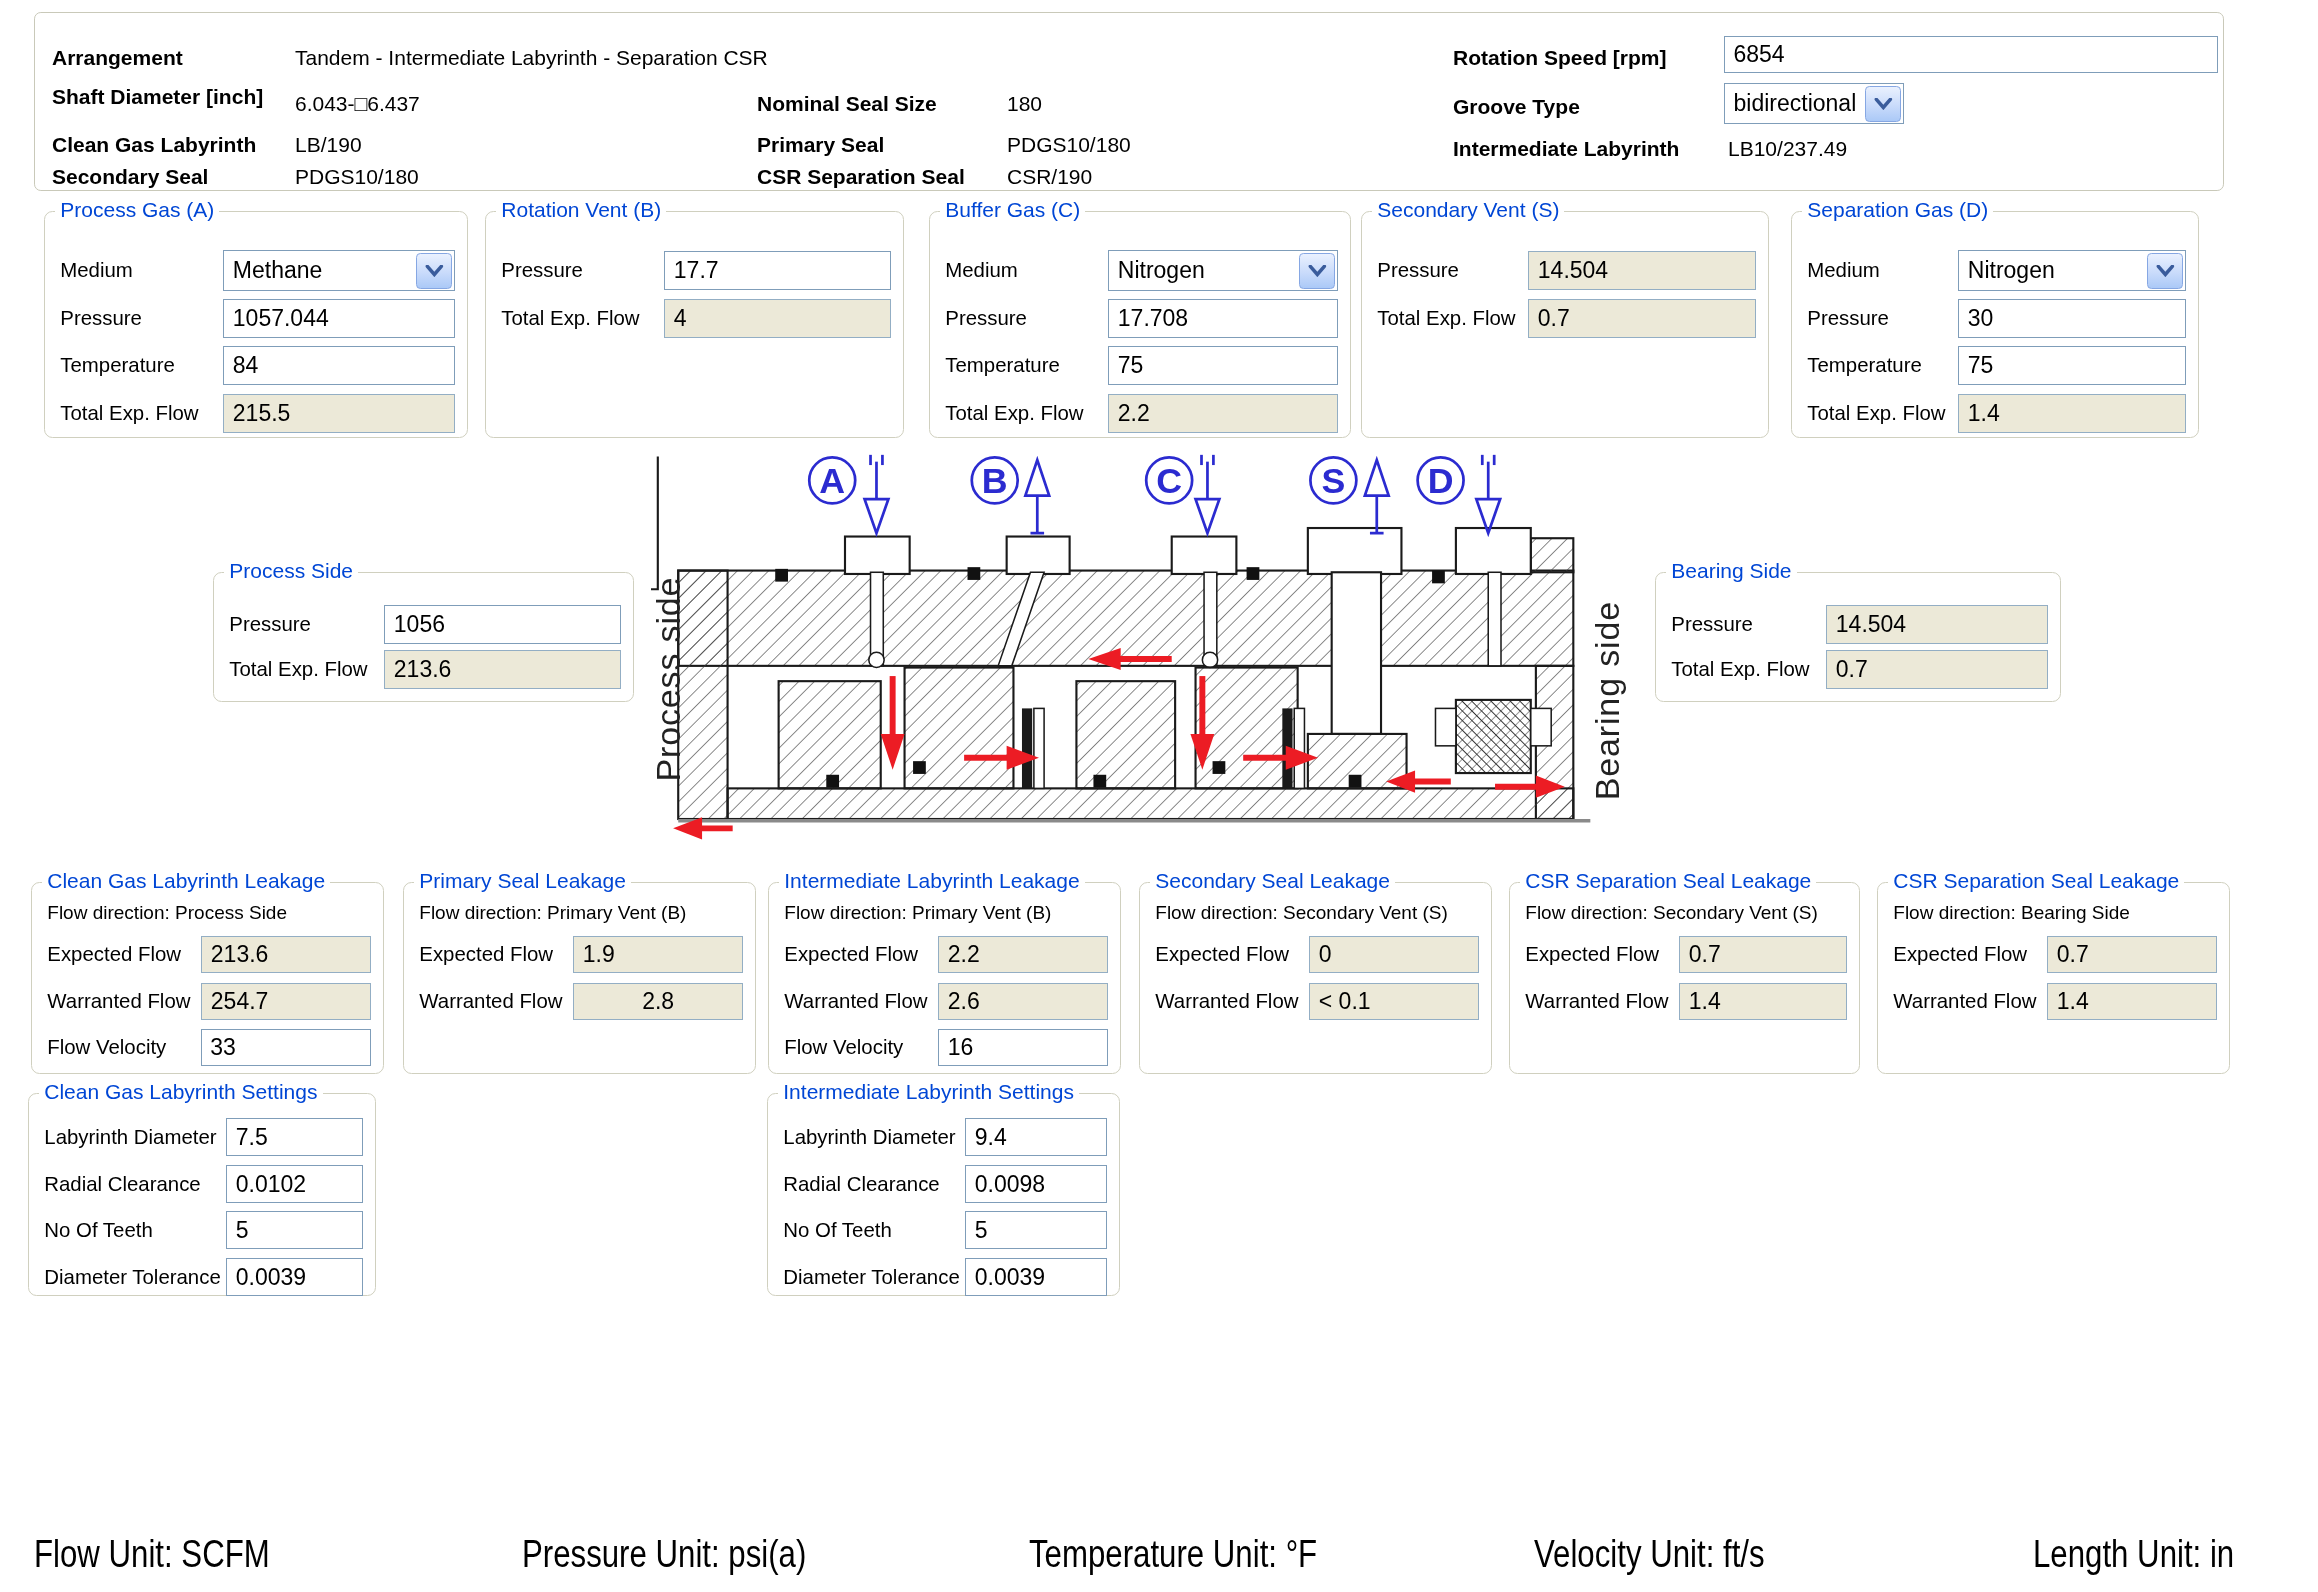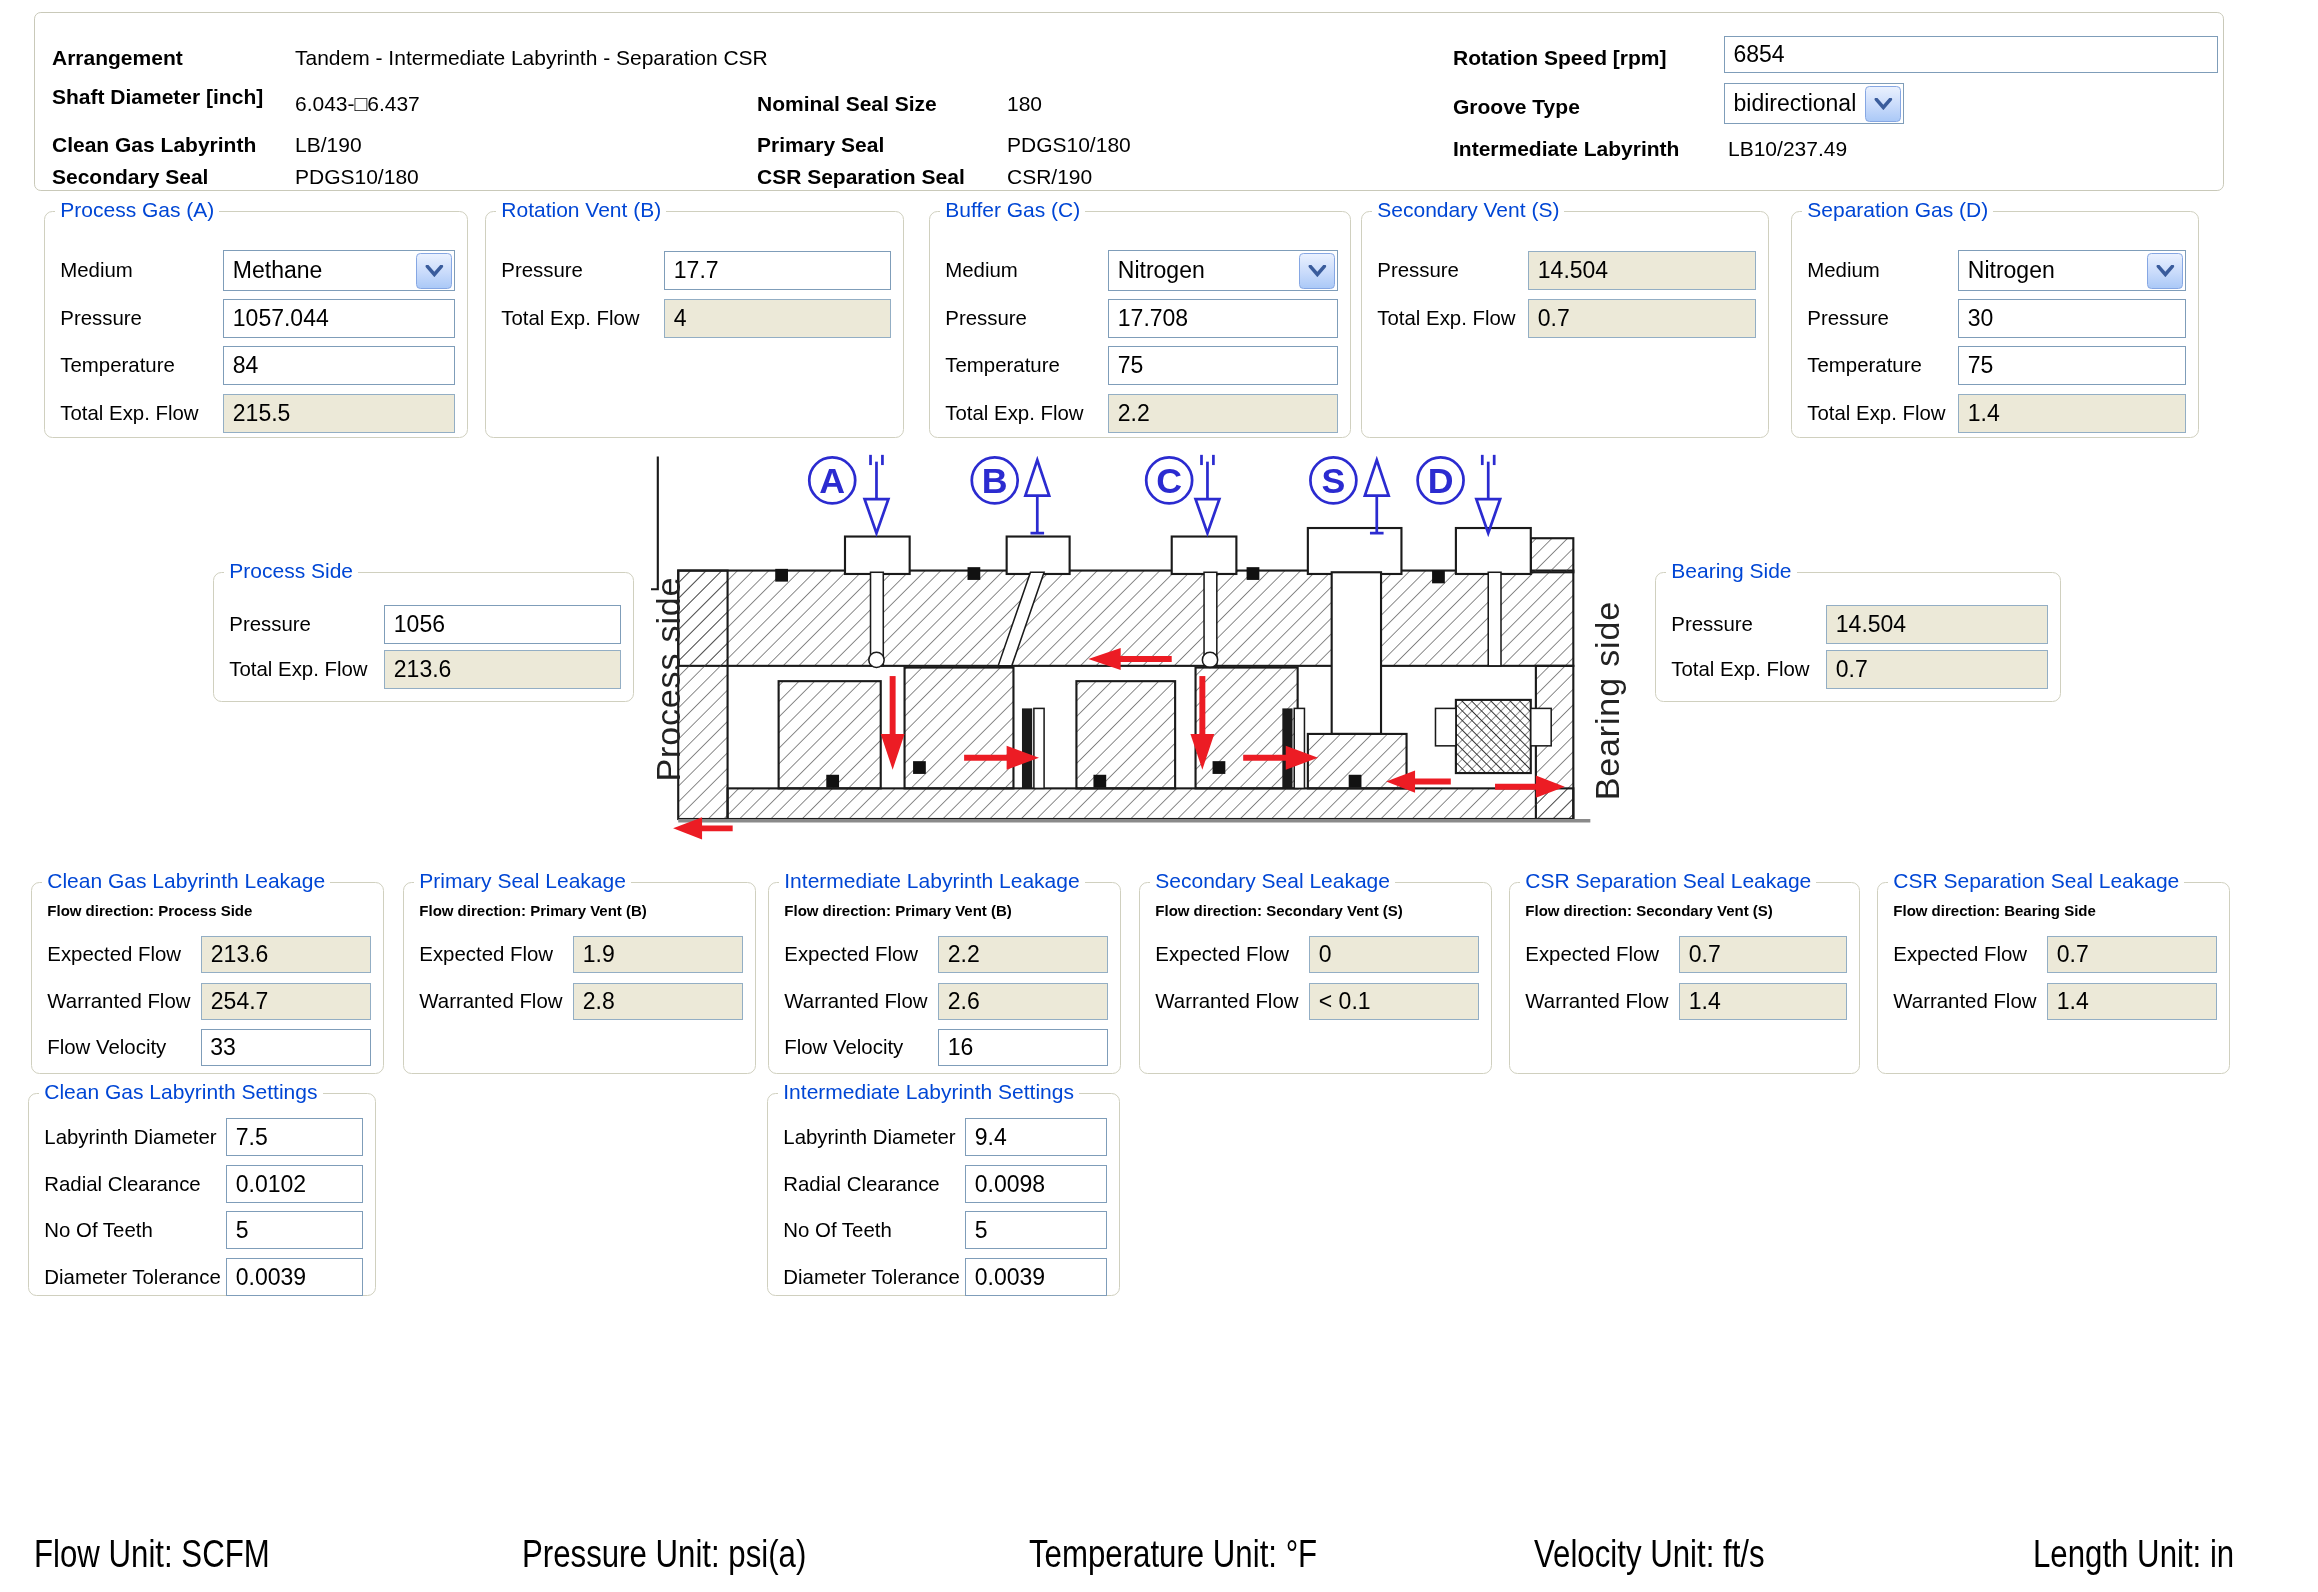--- a/index.html
+++ b/index.html
@@ -27,21 +27,21 @@
        font-family:"Liberation Sans",sans-serif;font-size:23px;padding:0 8.5px;color:#000;min-width:0;}
   .tin.ro{background:#ECE9D8;border-color:#93AEC4;}
 
   .combo{flex:1;position:relative;height:41px;box-sizing:border-box;border:1.7px solid #7F9DB9;
          background:#fff;display:flex;align-items:center;min-width:0;}
   .cval{font-size:23px;padding-left:8.5px;flex:1;white-space:nowrap;overflow:hidden;}
   .cbtn{flex:none;width:34px;height:34px;margin:1.7px;border:0.9px solid #86A7E3;border-radius:4.3px;
         background:linear-gradient(180deg,#EAF1FE 0%,#C9DBFB 55%,#ABC9F7 100%);
         display:flex;align-items:center;justify-content:center;}
 
-  .dirtext{position:absolute;left:15.3px;font-size:15px;white-space:nowrap;font-weight:bold;}
+  .dirtext{position:absolute;left:15.3px;font-size:19px;white-space:nowrap;}
 
   .unit{position:absolute;font-size:39px;white-space:nowrap;transform:scaleX(0.8);
         transform-origin:left center;color:#000;}
 
   svg text{font-family:"Liberation Sans",sans-serif;}
   .ln{stroke:#1a1a1a;stroke-width:2.5;}
   .lnthin{stroke:#1a1a1a;stroke-width:1.8;}
   .pb{stroke:#2B2BD0;stroke-width:3.2;fill:none;}
   .redln{stroke:#EC1C24;stroke-width:7;}
   .redhd{fill:#EC1C24;stroke:none;}
@@ -349,21 +349,21 @@
 
   <div class="gb" style="left:403px;top:882px;width:351px;height:190px">
     <span class="gb-title">Primary Seal Leakage</span>
     <span class="dirtext" style="top:18.7px">Flow direction: Primary Vent (B)</span>
     <div class="frow" style="top:53px;height:37px">
       <span class="flabel w181">Expected Flow</span>
       <input class="tin ro" readonly="" style="height: 37px;" value="1.9">
     </div>
     <div class="frow" style="top:100px;height:37px">
       <span class="flabel w181">Warranted Flow</span>
-      <input class="tin ro" readonly="" style="height: 37px;" value="2.8">
+      <input class="tin ro" readonly="" style="height: 37px; text-align: center;" value="2.8">
     </div>
   </div>
 
   <div class="gb" style="left:768px;top:882px;width:351px;height:190px">
     <span class="gb-title">Intermediate Labyrinth Leakage</span>
     <span class="dirtext" style="top:18.7px">Flow direction: Primary Vent (B)</span>
     <div class="frow" style="top:53px;height:37px">
       <span class="flabel w181">Expected Flow</span>
       <input class="tin ro" readonly="" style="height: 37px;" value="2.2">
     </div>

